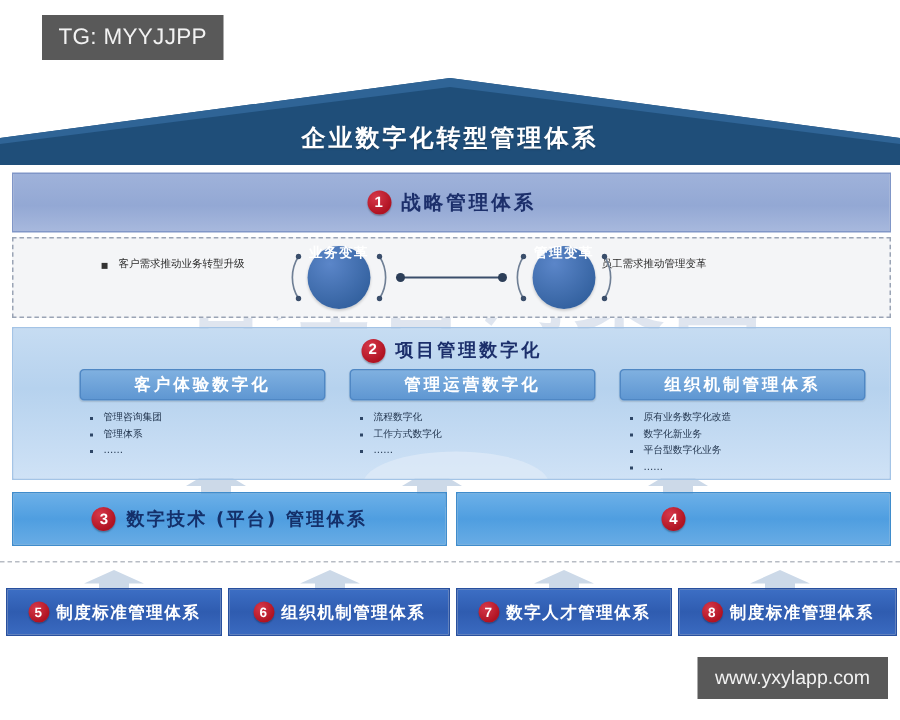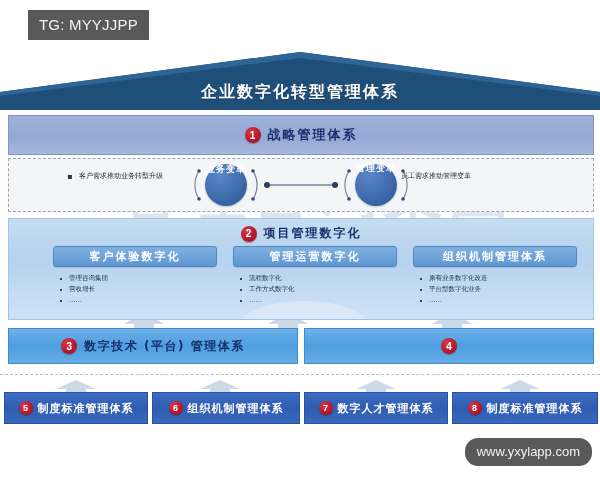--- a/index.html
+++ b/index.html
@@ -21,21 +21,20 @@
     z-index:60;
     margin-left:20px;
   }
   
   .url-badge{
     position:absolute;right:8px;bottom:14px;
     background:#595959;color:#f2f2f2;
     font-size:13px;line-height:1;
     padding:7px 12px 8px 12px;
     z-index:60;
-    border-radius:13px;
   }
 
   
   .bg-wm{position:absolute;left:0;top:150px;width:600px;height:180px;z-index:1;pointer-events:none;overflow:hidden;}
   .bg-wm .wm-cn{
     position:absolute;left:118px;top:0px;width:520px;
     font-size:62px;font-weight:bold;color:#b9c7dd;opacity:.45;
     letter-spacing:4px;white-space:nowrap;
     font-family:"DejaVu Sans","Liberation Sans",sans-serif;
   }
@@ -252,38 +251,39 @@
           <span>项目管理数字化</span>
         </div>
       </div>
 
       <div class="sc-cols">
 
         <div class="sc-col">
           <div class="sc-head">客户体验数字化</div>
           <ul class="sc-list">
             <li>管理咨询集团</li>
-            <li>营收增长</li>
+            <li>管理体系</li>
             <li>……</li>
           </ul>
         </div>
 
         <div class="sc-col">
           <div class="sc-head">管理运营数字化</div>
           <ul class="sc-list">
             <li>流程数字化</li>
             <li>工作方式数字化</li>
             <li>……</li>
           </ul>
         </div>
 
         <div class="sc-col">
           <div class="sc-head">组织机制管理体系</div>
           <ul class="sc-list">
             <li>原有业务数字化改造</li>
+            <li>数字化新业务</li>
             <li>平台型数字化业务</li>
             <li>……</li>
           </ul>
         </div>
       </div>
 
       <svg class="hill" style="left:230px;top:74px;" width="130" height="26" viewBox="0 0 130 26">
         <ellipse cx="65" cy="30" rx="62" ry="22" fill="#dce9f7" opacity="0.85"></ellipse>
       </svg>
     </div>

